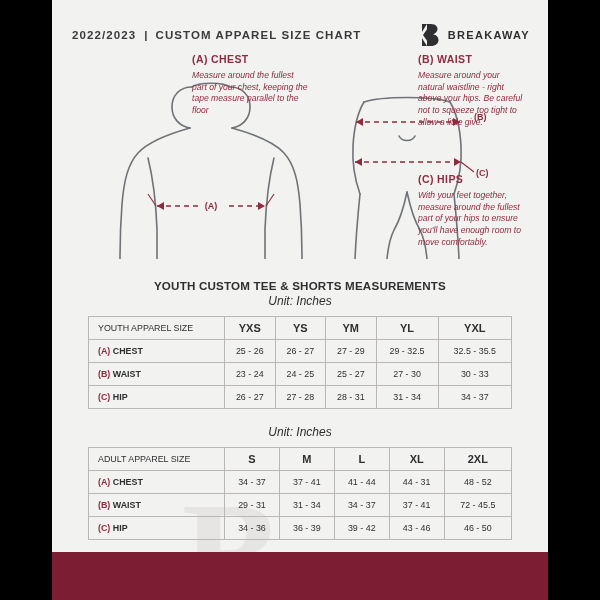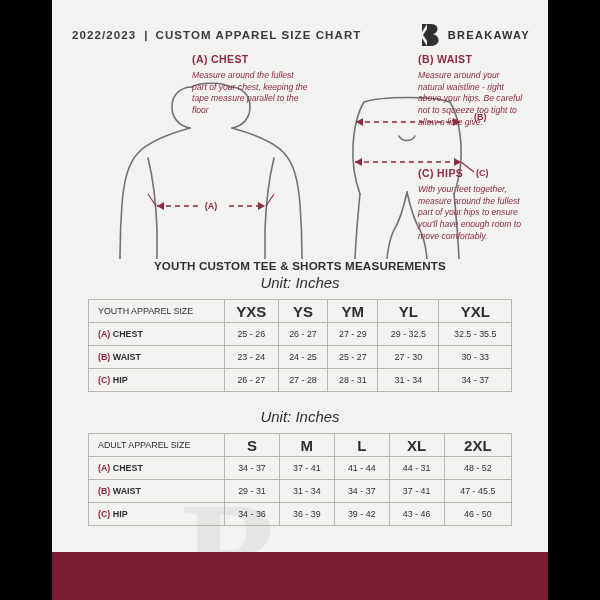--- a/index.html
+++ b/index.html
@@ -11,29 +11,29 @@
   .h-title{font-size:11.5px;font-weight:bold;letter-spacing:1.1px;color:#3a3a3c;white-space:nowrap;}
   .h-sep{margin:0 8px;color:#3a3a3c;font-weight:bold;font-size:11.5px;}
   .brand{margin-left:auto;display:flex;align-items:center;gap:8px;}
   .brand-mark{width:22px;height:26px;position:relative;}
   .brand-name{font-size:11px;font-weight:bold;letter-spacing:1.3px;color:#2f2f31;}
 
   .diagram{position:relative;z-index:2;height:205px;margin-top:6px;}
   .cap{position:absolute;font-style:italic;font-size:8.6px;line-height:1.35;color:#8f2b3f;width:108px;}
   .cap b{font-style:normal;font-weight:bold;font-size:10.5px;letter-spacing:.4px;display:block;margin-bottom:4px;}
 
-  .titleblk{position:relative;z-index:2;text-align:center;margin-top:0;}
+  .titleblk{position:relative;z-index:2;text-align:center;margin-top:20px;}
   .titleblk .t1{font-size:11.6px;font-weight:bold;color:#2f2f31;letter-spacing:.2px;}
-  .titleblk .t2{font-size:15px;font-style:italic;color:#2f2f31;margin-top:2px;}
+  .titleblk .t2{font-size:12px;font-style:italic;color:#2f2f31;margin-top:2px;}
 
   table{border-collapse:collapse;width:424px;margin:8px auto 0 auto;position:relative;z-index:2;background:transparent;border-radius:25px;}
   th,td{border:1px solid #b9b6b4;font-size:8.9px;color:#2f2f31;height:22px;text-align:center;padding:0 2px;}
   th.first,td.first{text-align:left;padding-left:9px;width:124px;}
   th{font-weight:normal;}
-  th.size{font-weight:bold;font-size:15px;}
+  th.size{font-weight:bold;font-size:11px;}
   td.first .mk{color:#8f2b3f;font-weight:bold;}
   td.first .nm{font-weight:bold;color:#2f2f31;}
   .footbar{position:absolute;left:0;bottom:0;width:496px;height:48px;background:#7c1d34;z-index:3;}
 </style>
 </head>
 <body>
 
 <div class="page">
   <div class="sheet">
 
@@ -108,21 +108,21 @@
       </svg>
 
       <div class="cap" style="left:140px;top:-2px;width:118px;">
         <b>(A) CHEST</b>
         <span>Measure around the fullest part of your chest, keeping the tape measure parallel to the floor</span>
       </div>
       <div class="cap" style="left:366px;top:-2px;width:110px;">
         <b>(B) WAIST</b>
         <span>Measure around your natural waistline - right above your hips. Be careful not to squeeze too tight to allow a little give.</span>
       </div>
-      <div class="cap" style="left:366px;top:112px;width:110px;">
+      <div class="cap" style="left:366px;top:118px;width:110px;">
         <b>(C) HIPS</b>
         <span>With your feet together, measure around the fullest part of your hips to ensure you'll have enough room to move comfortably.</span>
       </div>
     </div>
 
     <div class="titleblk">
       <div class="t1">YOUTH CUSTOM TEE &amp; SHORTS MEASUREMENTS</div>
       <div class="t2">Unit: Inches</div>
     </div>
     <table>
@@ -182,21 +182,21 @@
         <td>41 - 44</td>
         <td>44 - 31</td>
         <td>48 - 52</td>
       </tr>
       <tr>
         <td class="first"><span class="mk">(B)</span> <span class="nm">WAIST</span></td>
         <td>29 - 31</td>
         <td>31 - 34</td>
         <td>34 - 37</td>
         <td>37 - 41</td>
-        <td>47 - 45.5</td>
+        <td>72 - 45.5</td>
       </tr>
       <tr>
         <td class="first"><span class="mk">(C)</span> <span class="nm">HIP</span></td>
         <td>34 - 36</td>
         <td>36 - 39</td>
         <td>39 - 42</td>
         <td>43 - 46</td>
         <td>46 - 50</td>
       </tr>
     </tbody>

